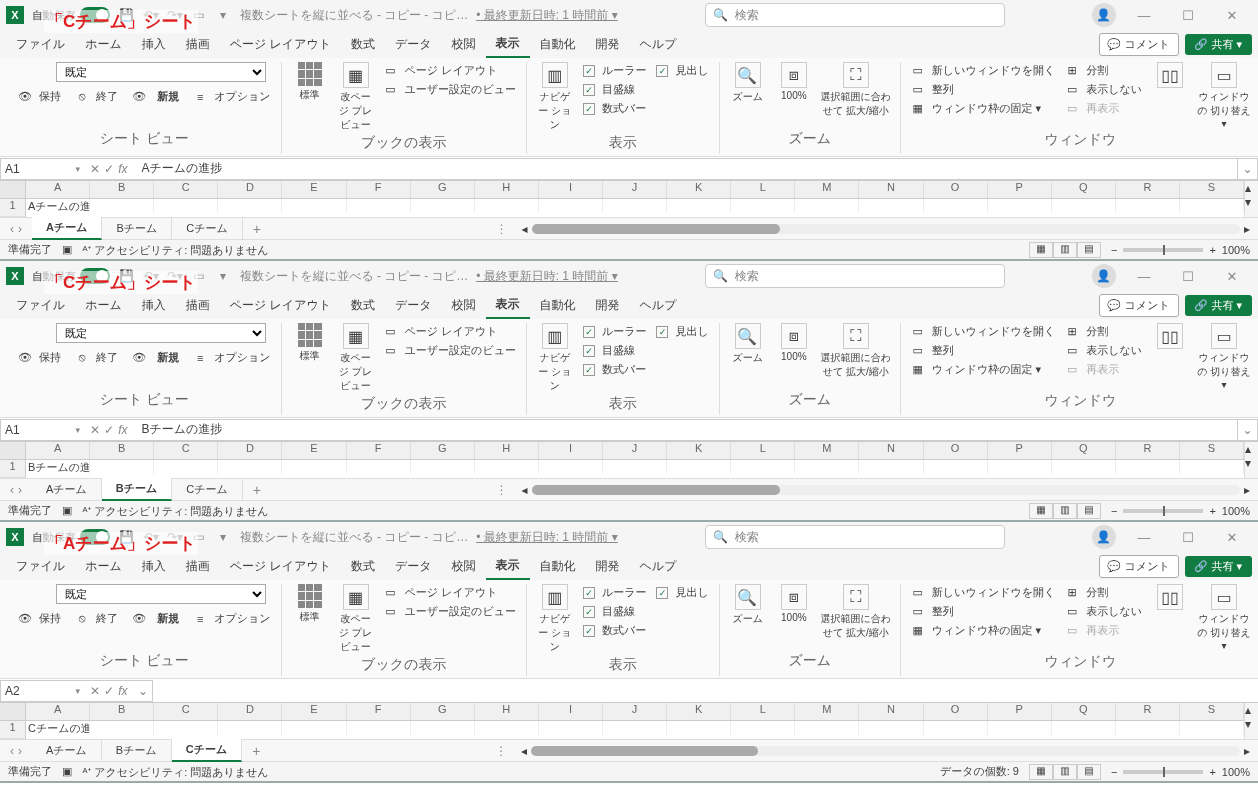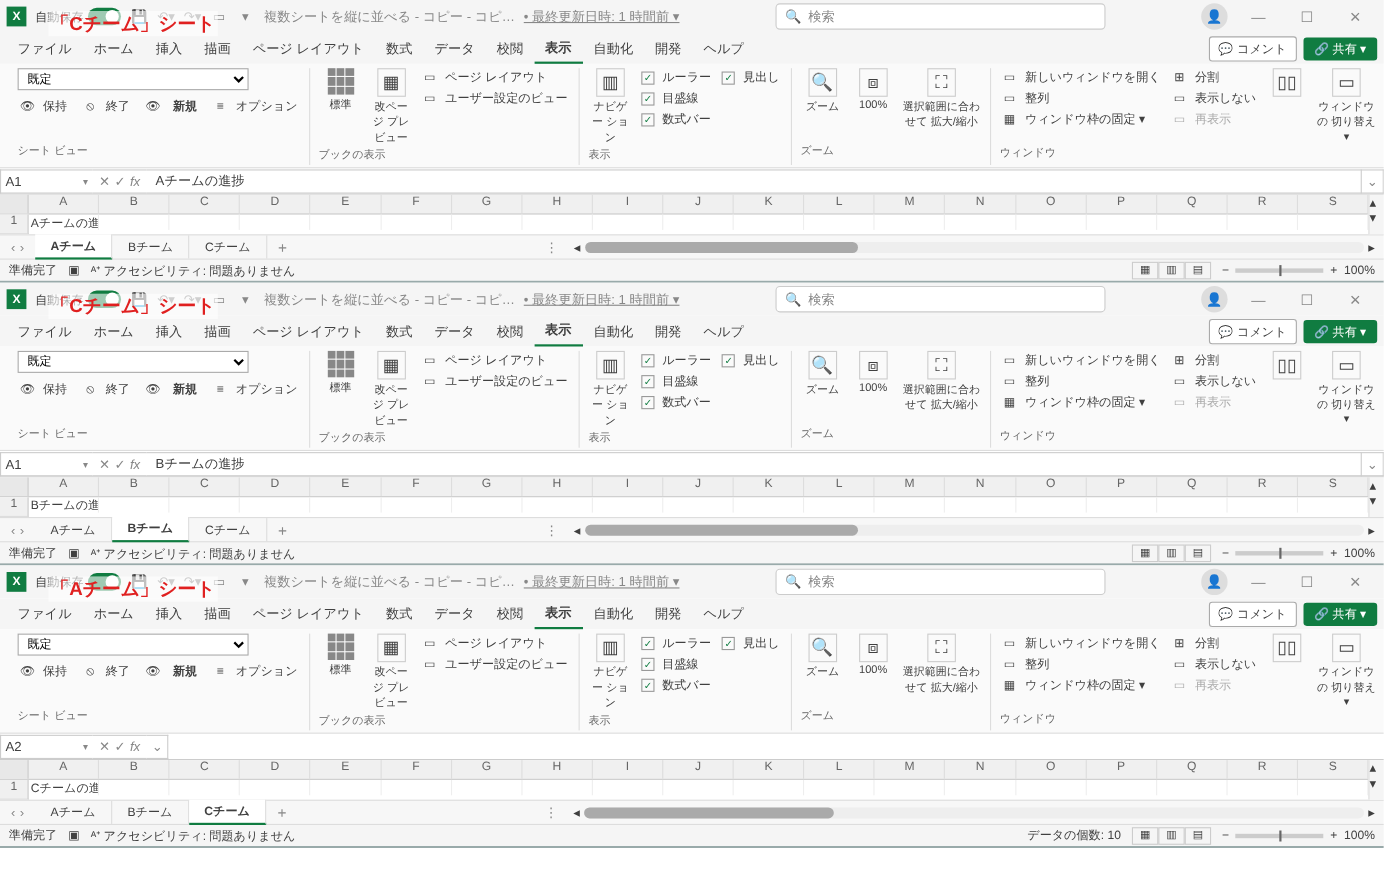--- a/index.html
+++ b/index.html
@@ -25,27 +25,27 @@
 .menubar { height: 28px; background: #f5f5f5; display: flex; align-items: center; padding: 0 6px; gap: 0; }
 .menubar .mtab { padding: 4px 10px; font-size: 12px; }
 .menubar .mtab.active { border-bottom: 2px solid #107c41; font-weight: bold; }
 .menubar .right { margin-left: auto; display: flex; gap: 6px; align-items: center; }
 .comment-btn { border: 1px solid #aaa; padding: 3px 8px; border-radius: 3px; font-size: 11px; background: #fff; }
 .share-btn { background: #107c41; color: #fff; padding: 3px 10px; border-radius: 3px; font-size: 11px; }
 .ribbon { background: #fafafa; border-bottom: 1px solid #ddd; display: flex; padding: 4px 8px 2px; }
 .rgroup { border-right: 1px solid #ddd; padding: 0 8px; display: flex; flex-direction: column; }
 .rgroup:last-child { border-right: none; }
 .rgroup-body { display: flex; gap: 6px; align-items: flex-start; min-height: 66px; }
-.rgroup-label { font-size: 10px; color: #666; padding: 2px 0; }
+.rgroup-label { text-align: center; font-size: 14px; color: #666; padding: 2px 0; }
 .rcol { display: flex; flex-direction: column; gap: 2px; }
 .rbtn-big { width: 40px; display: flex; flex-direction: column; align-items: center; gap: 2px; font-size: 10px; text-align: center; }
 .rbtn-big .icn { width: 26px; height: 26px; border: 1px solid #ccc; display: flex; align-items: center; justify-content: center; font-size: 16px; }
 .rbtn-sm { display: flex; align-items: center; gap: 4px; font-size: 11px; padding: 1px 2px; white-space: nowrap; }
 .rbtn-sm .icn { width: 14px; height: 14px; display: inline-flex; align-items: center; justify-content: center; font-size: 11px; }
-.sheetview-sel { width: 210px; height: 20px; border: 1px solid #aaa; font-size: 11px; padding: 0 4px; background: #fff; }
+.sheetview-sel { width: 210px; height: 20px; border: 1px solid #aaa; font-size: 11px; padding: 0 4px; background: #fff; margin-left: 40px; }
 .chk { width: 12px; height: 12px; border: 1px solid #999; display: inline-flex; align-items: center; justify-content: center; font-size: 9px; color: #107c41; }
 .formula-bar { height: 24px; display: flex; align-items: center; border-bottom: 1px solid #ccc; }
 .namebox { width: 84px; height: 22px; border: 1px solid #ccc; border-right: none; padding: 0 4px; font-size: 12px; display: flex; align-items: center; }
 .namebox::after { content: '▾'; margin-left: auto; color: #888; font-size: 9px; }
 .fbar-btns { display: flex; gap: 4px; padding: 0 6px; color: #888; border: 1px solid #ccc; border-left: none; border-right: none; height: 22px; align-items: center; }
 .fx { font-style: italic; font-size: 12px; }
 .fbar-input { flex: 1; padding: 0 8px; font-size: 12px; border: 1px solid #ccc; border-left: none; height: 22px; display: flex; align-items: center; }
 .fbar-expand { width: 20px; text-align: center; color: #888; border: 1px solid #ccc; border-left: none; height: 22px; display: flex; align-items: center; justify-content: center; }
 .grid-area { display: flex; flex-direction: column; }
 .col-headers { display: flex; height: 18px; background: #f0f0f0; border-bottom: 1px solid #ccc; }
@@ -745,21 +745,21 @@
             <div class="hscroll-thumb" style="width:32%"></div>
           </div>
         <span>▸</span>
       </div>
     </div>
     <div class="statusbar">
       <span>準備完了</span>
       <span>▣</span>
       <span>ᴬ⁺ アクセシビリティ: 問題ありません</span>
       <div style="flex:1"></div>
-      <span>データの個数: 10</span>
+      <span>データの個数: 9</span>
       <div class="viewbtns">
         <span>▦</span>
         <span>▥</span>
         <span>▤</span>
       </div>
       <div class="zoom">
         <span>−</span>
         <div class="zoom-track"></div>
         <span>+</span>
         <span>100%</span>

